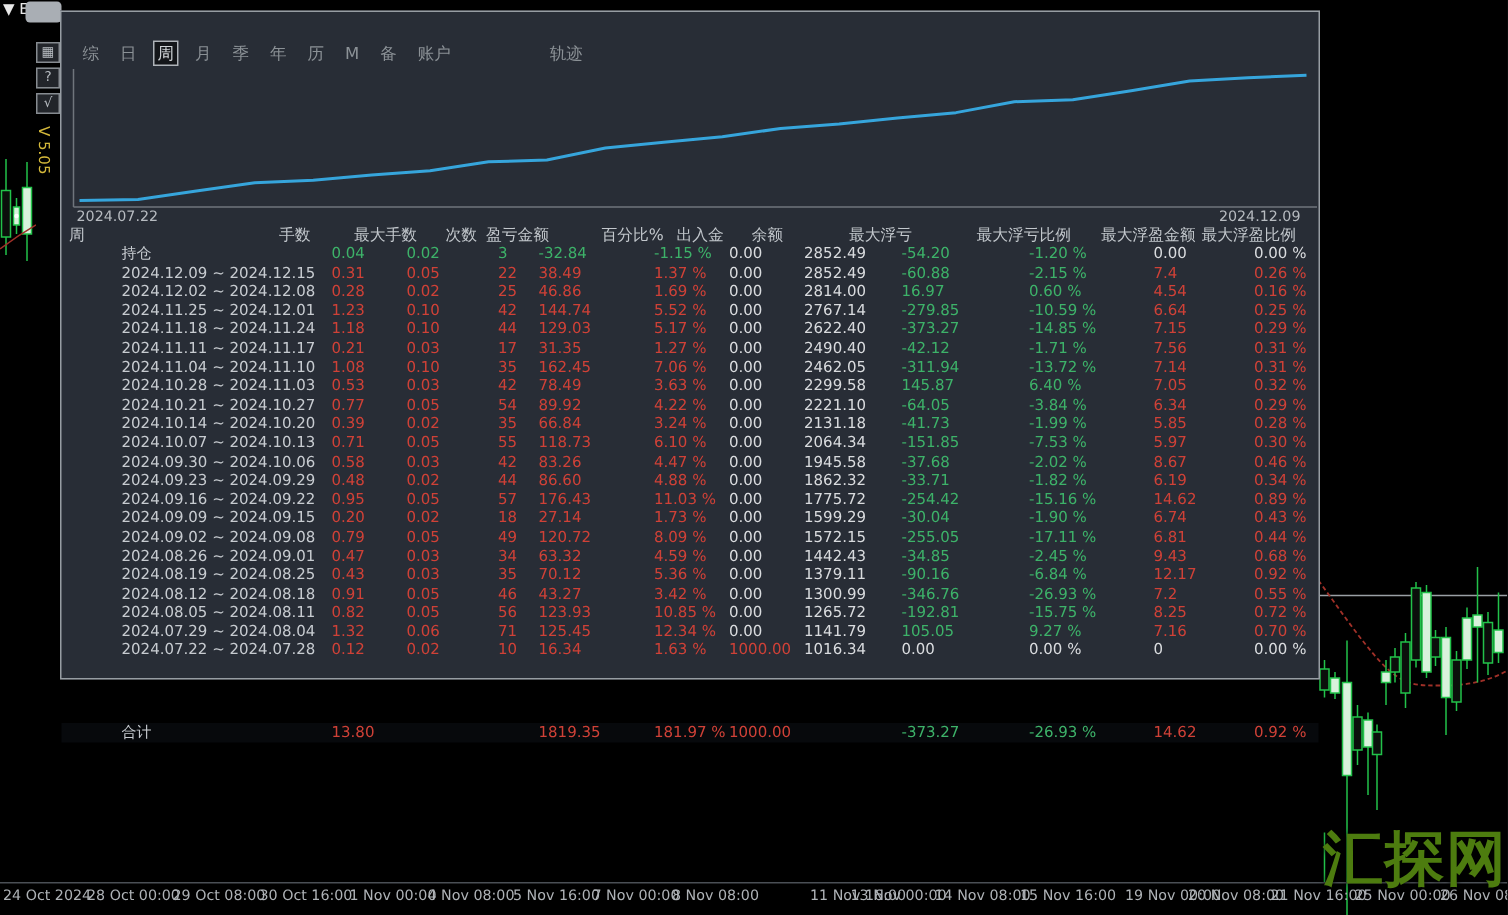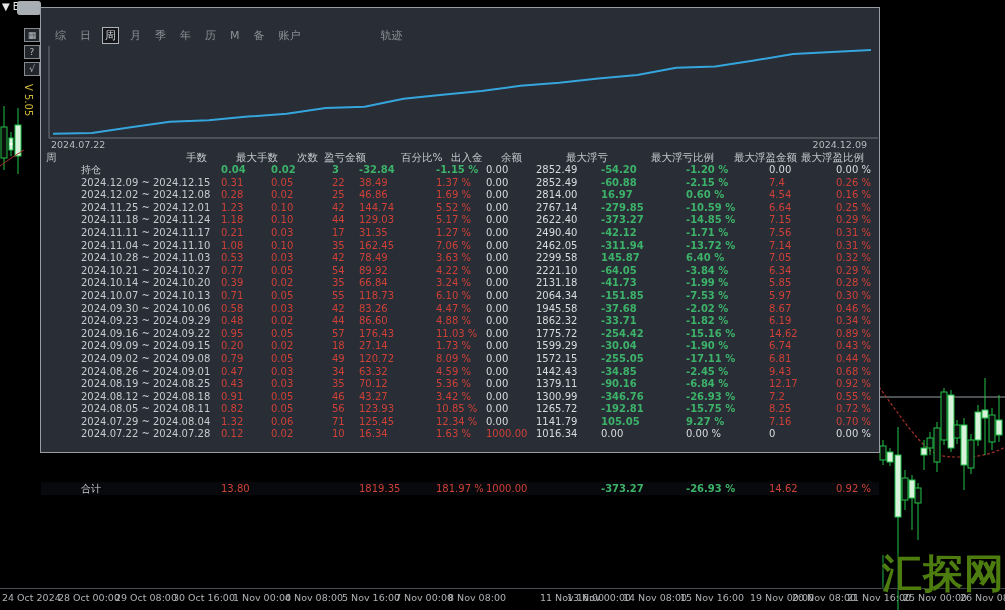--- a/index.html
+++ b/index.html
@@ -23,34 +23,34 @@
   
   .panel{position:absolute;left:40px;top:7px;width:840px;height:446px;background:#282d36;
          border:1px solid #979da3;box-sizing:border-box;z-index:3;}
   .titlebar{position:absolute;left:0;top:0;width:100%;height:17px;background:#1b1f25;}
   .panel-title{position:absolute;left:4px;top:2px;color:#e3cb3e;font-size:11px;font-weight:bold;white-space:nowrap;}
   .panel-link{position:absolute;right:8px;top:3px;color:#3e73b6;font-size:11px;white-space:nowrap;cursor:pointer;}
   .toolbar{position:absolute;left:0;top:17px;width:100%;height:21px;display:flex;align-items:center;
            padding-left:14px;box-sizing:border-box;color:#8b9196;font-size:11px;}
   .tb-item{margin-right:14px;cursor:pointer;white-space:nowrap;}
   .tb-item.selected{border:1px solid #aeb3b9;background:#14161a;color:#d0d4d8;padding:0 2px;margin-left:-3px;margin-right:11px;}
-  .tb-item.right-gap{margin-left:66px;}
+  .tb-item.right-gap{margin-left:52px;}
 
   .echart{position:absolute;left:2px;top:38px;width:835px;height:93px;}
   .xlab{position:absolute;top:131px;color:#b7bbc0;font-size:9.5px;}
   .xlab.l{left:10px;} .xlab.r{right:12px;}
 
   .thead,.trow{display:grid;grid-template-columns:140px 50px 61px 27px 77px 50px 50px 65px 85px 83px 67px 78px;
                padding-left:5px;box-sizing:border-box;width:838px;}
   .thead{position:absolute;left:0;top:143px;height:13px;color:#c2c7cc;font-size:10.5px;line-height:13px;}
   .tbody{position:absolute;left:0;top:156px;}
   .trow{height:12.6px;font-size:10px;line-height:12.6px;padding-left:40px;}
   .trow.total{position:absolute;left:0;top:433px;height:13px;line-height:13px;background:#07090c;margin-top:41px;}
   .tcell{overflow:hidden;white-space:nowrap;}
-  .cl{color:#c7cbd0;} .cr{color:#cf4137;} .cg{color:#3db269;font-weight:bold;} .cw{color:#d9dbde;}
+  .cl{color:#c7cbd0;} .cr{color:#cf4137;} .cg{color:#3db269;} .cw{color:#d9dbde;}
 </style>
 </head>
 <body>
 
 <div class="stage">
 
   <div class="symbol-tag">▼ E</div>
   <div class="ocbox"></div>
   <div class="sidebtn" style="top:28px">▦</div>
   <div class="sidebtn" style="top:45px">?</div>

